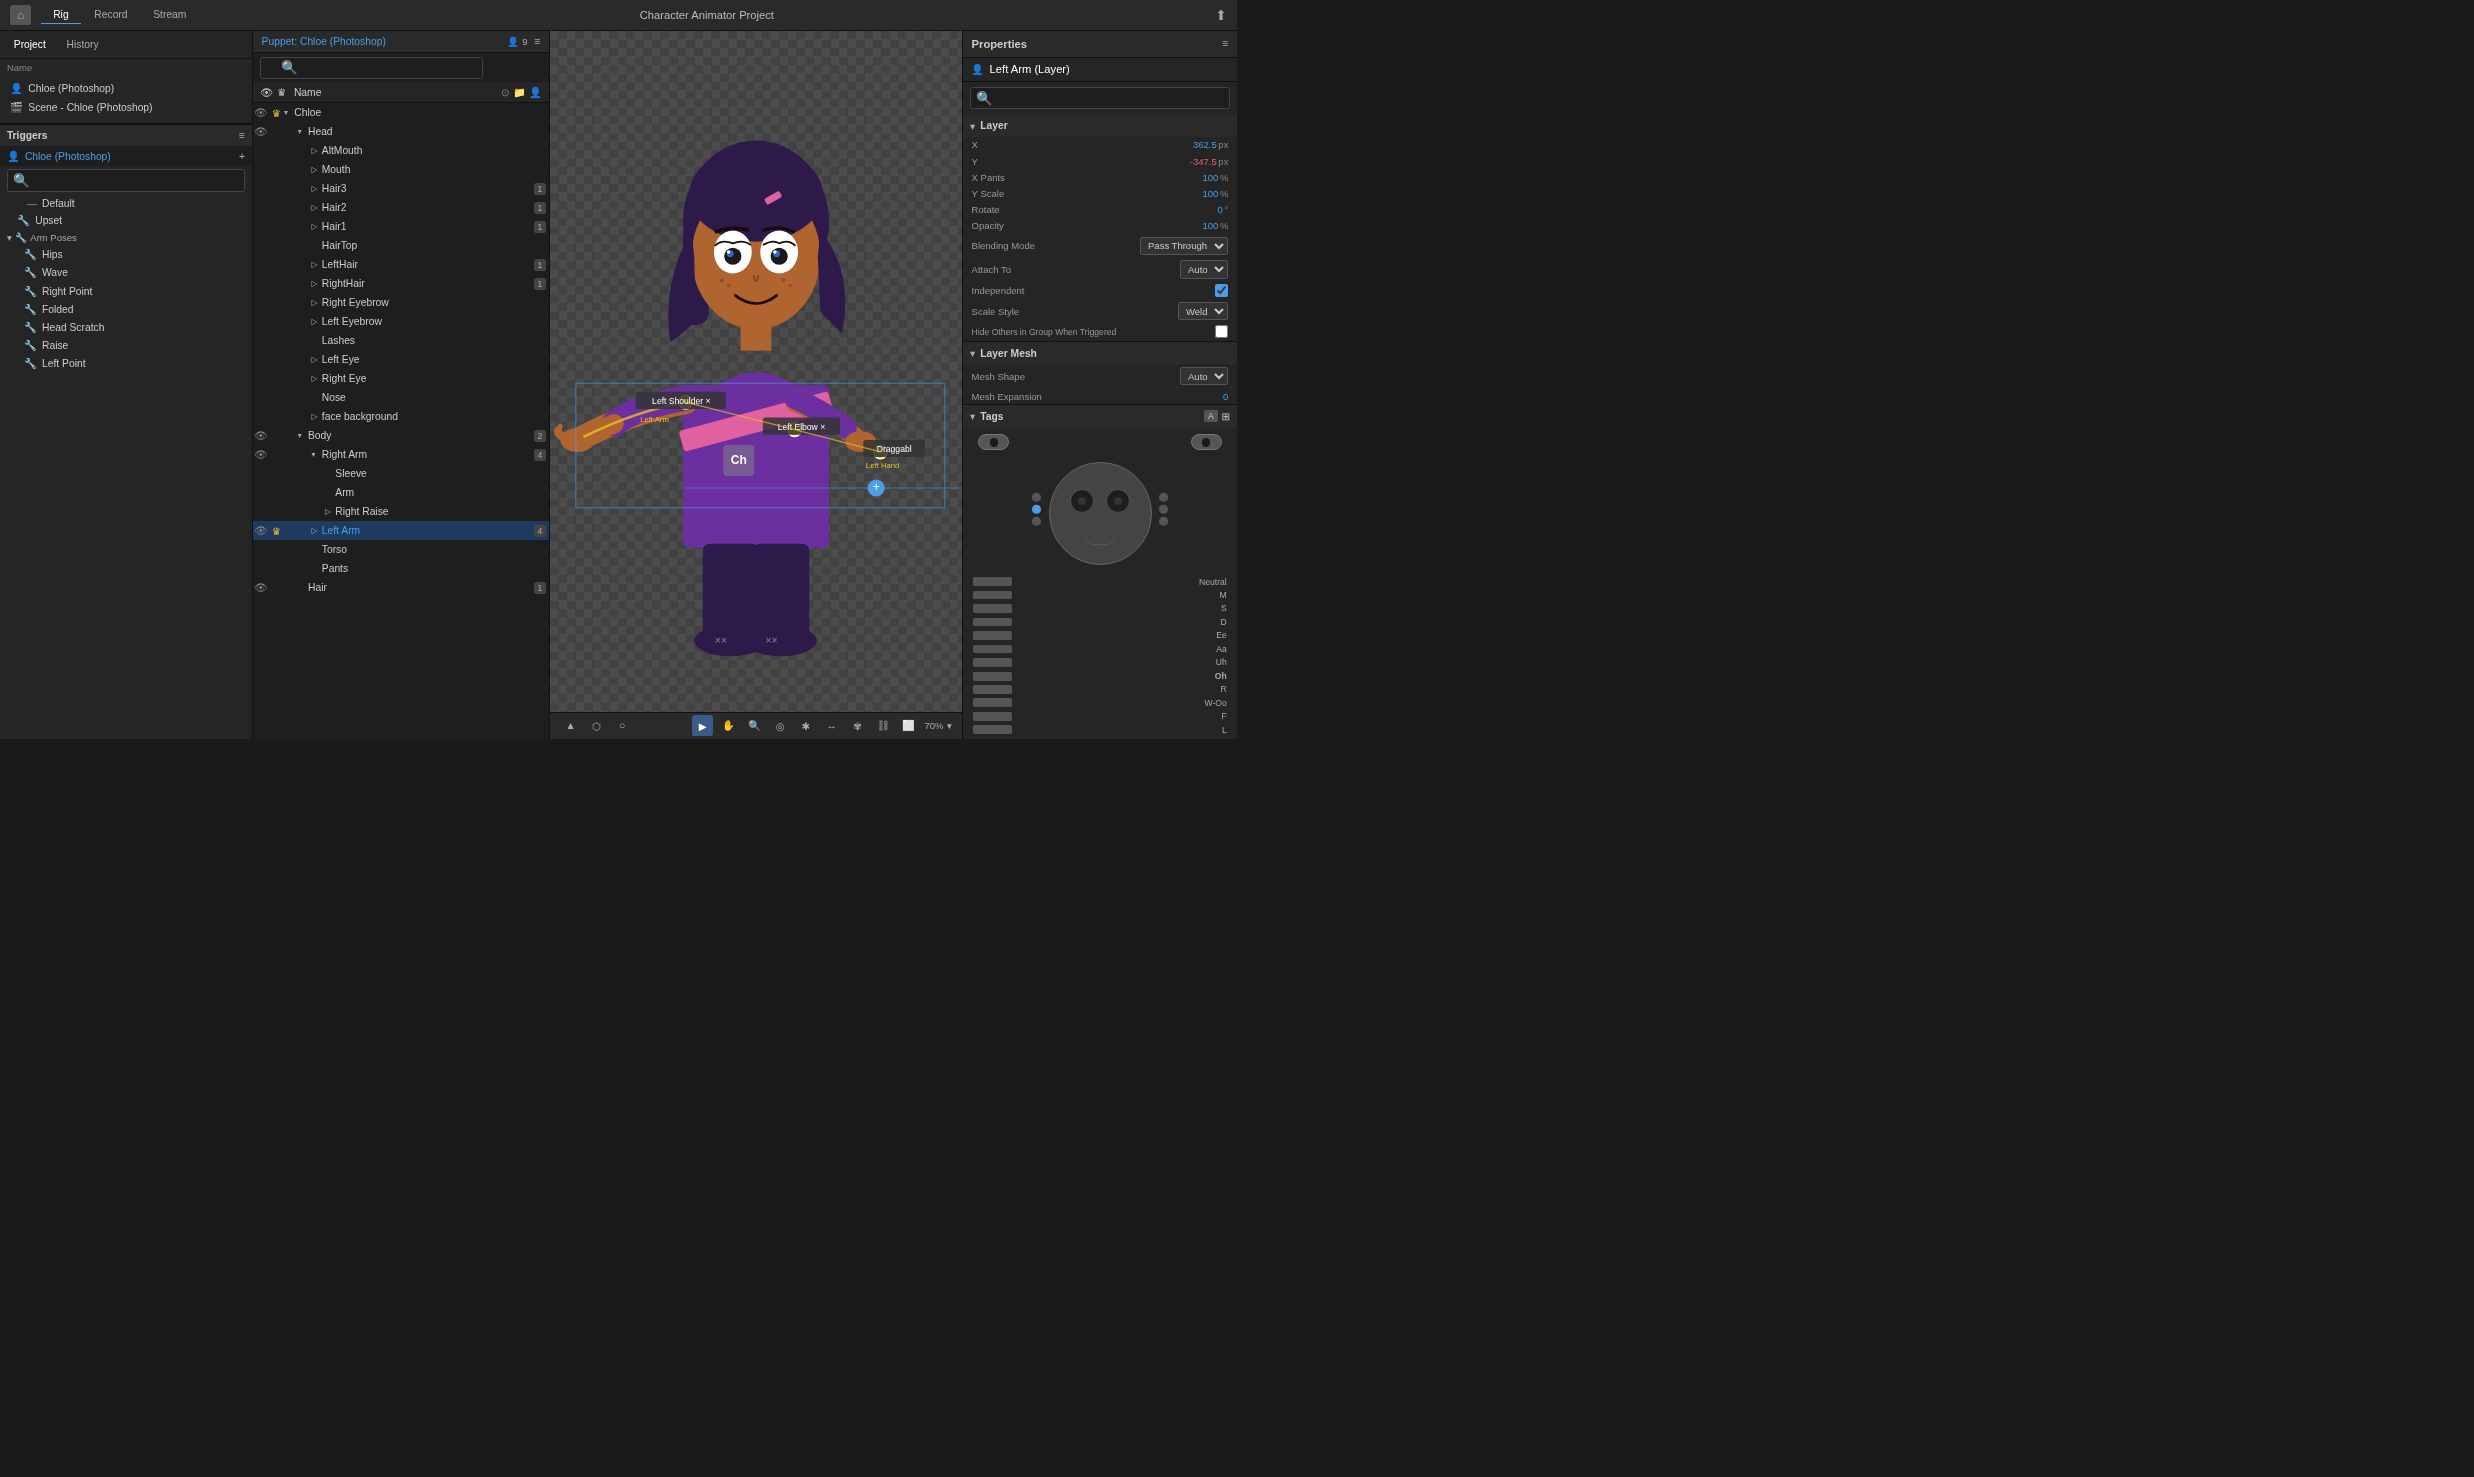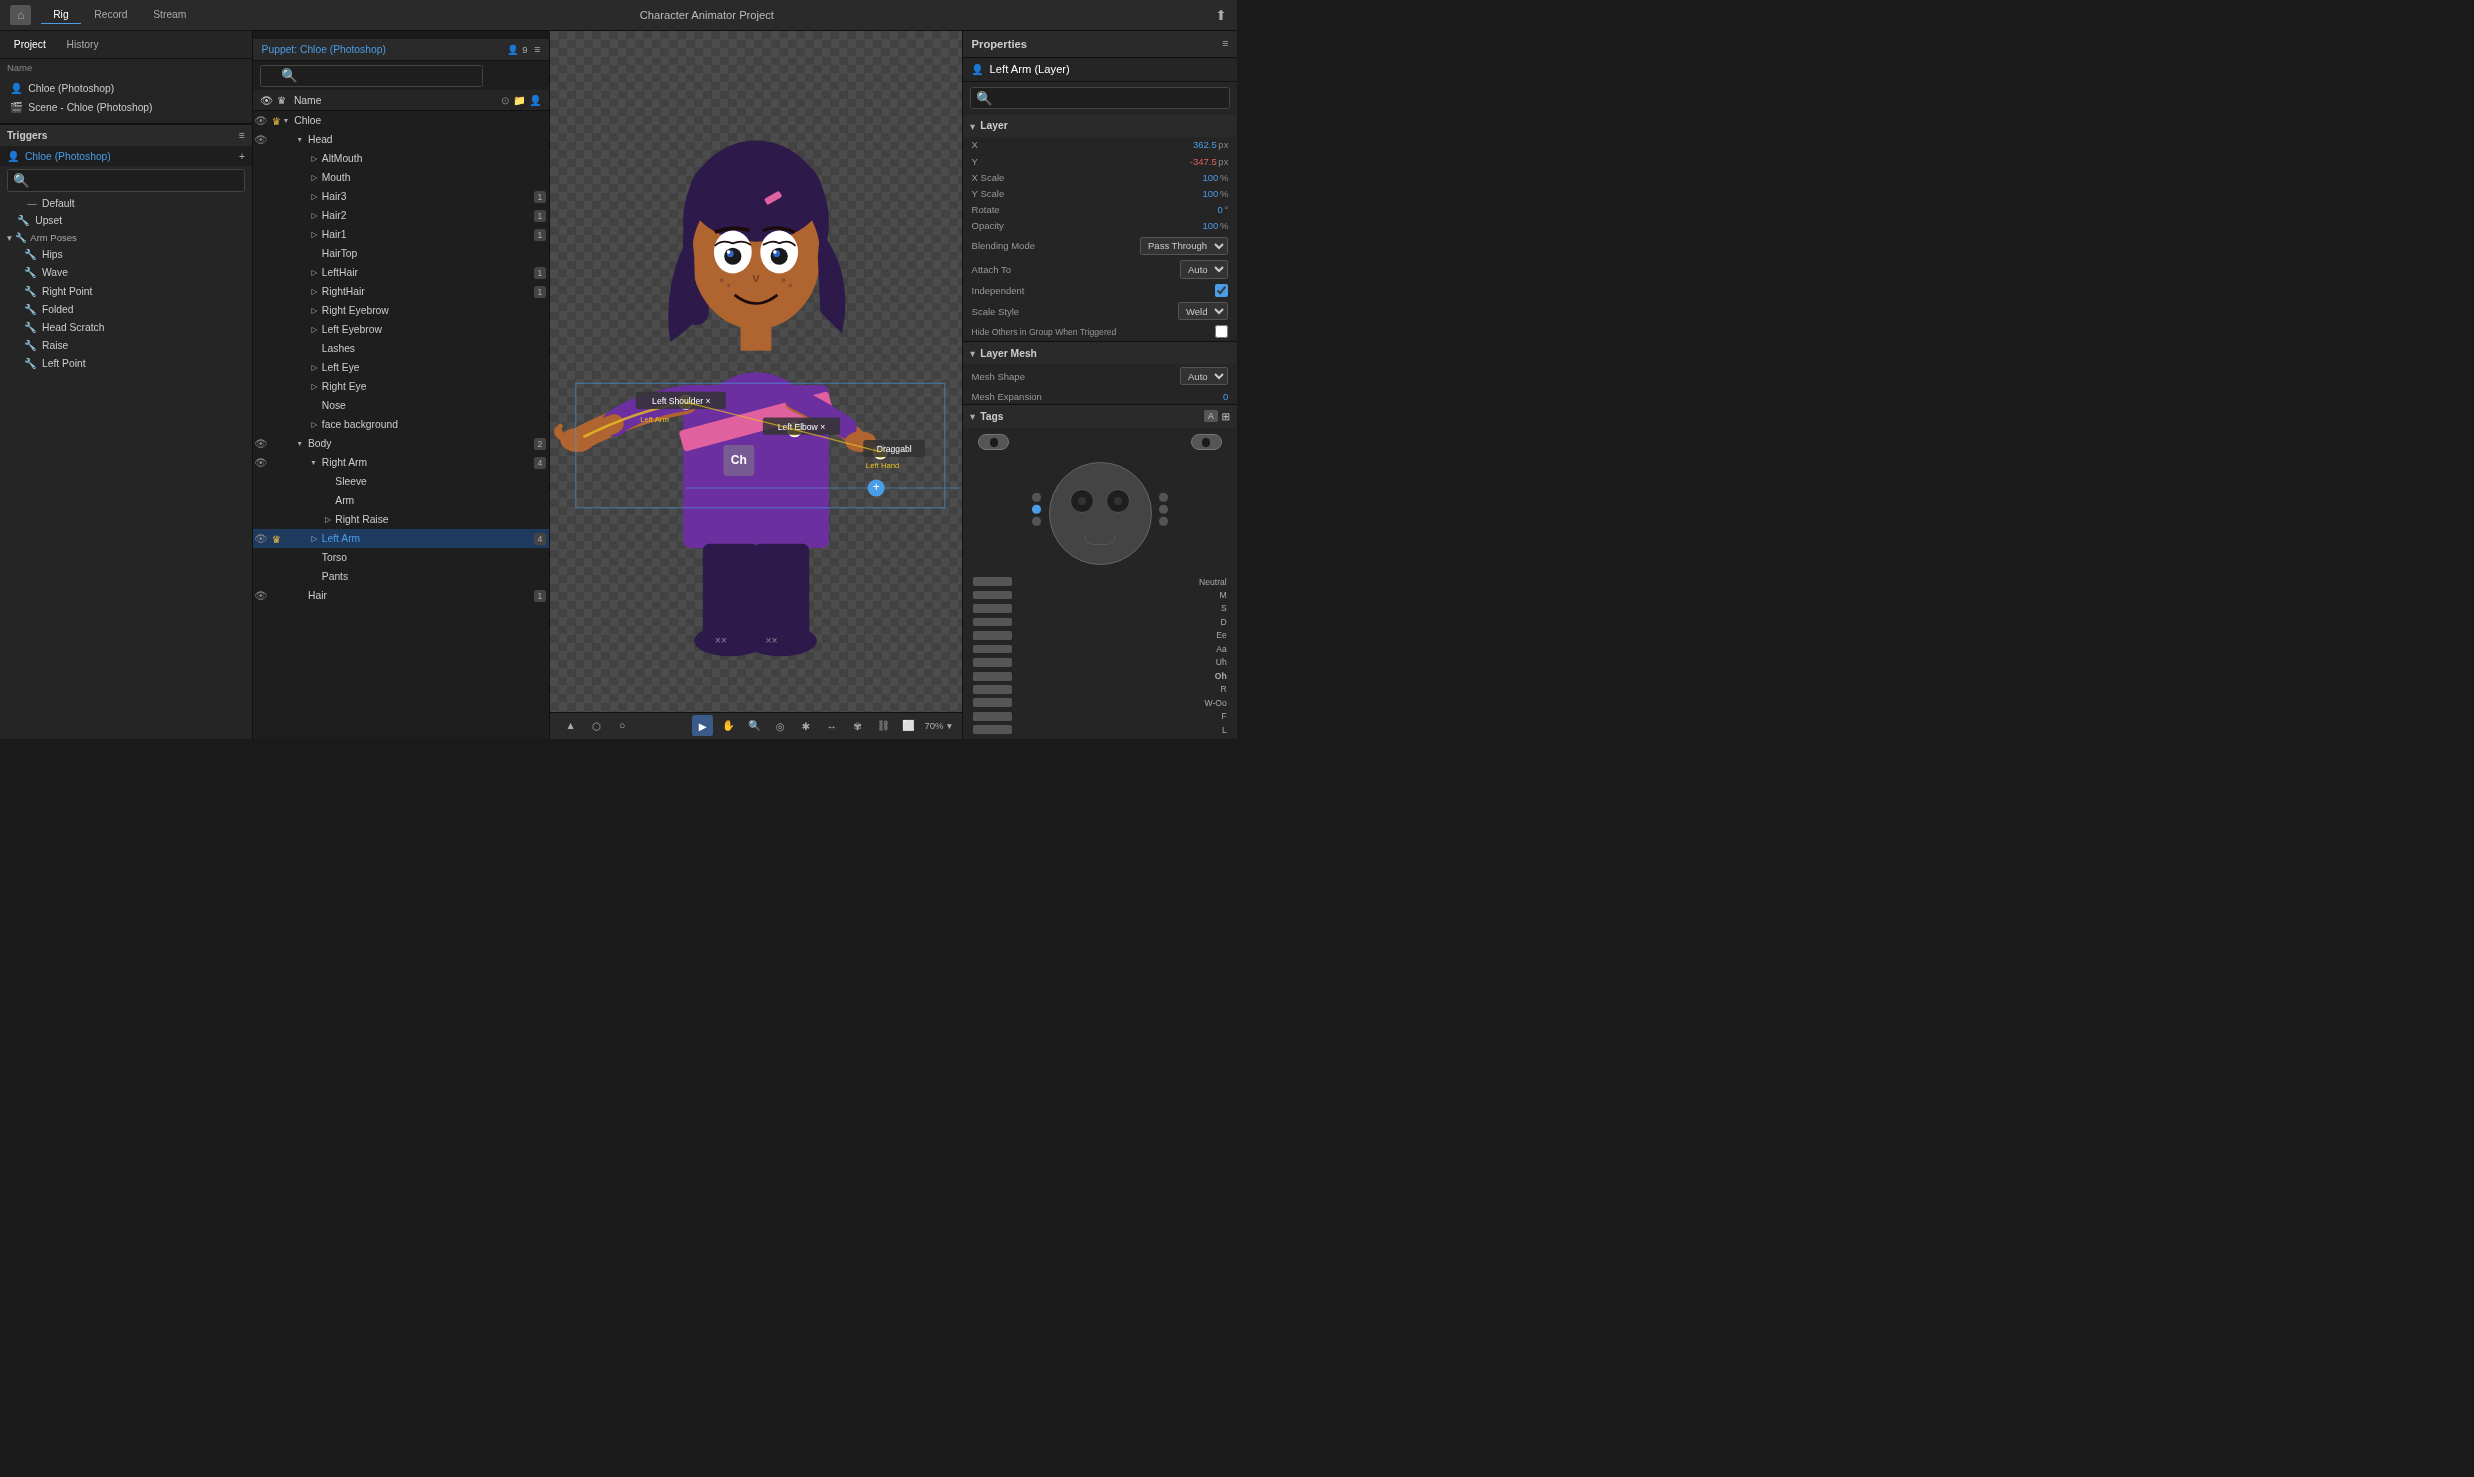--- a/index.html
+++ b/index.html
@@ -189,21 +189,21 @@
           </div>
           <div class="trigger-item">
             <span style="color:#888;font-size:10.3px;">🔧</span>
             <span style="color:#ccc;font-size:10.3px;">Left Point</span>
           </div>
         </div>
       </div>
     </div>
   </div>
 
-  <div id="puppet-panel" style="width:245px;margin-top:8px;">
+  <div id="puppet-panel" style="width:245px;">
     <div id="puppet-header">
       <span class="puppet-title">Puppet: Chloe (Photoshop)</span>
       <div style="display:flex;gap:6.9px;align-items:center;">
         <span style="color:#aaa;font-size:9.5px;">👤 <span>9</span></span>
         <span style="color:#aaa;cursor:pointer;">≡</span>
       </div>
     </div>
     <div id="puppet-search">
       <input type="text" placeholder="🔍" style="background: rgb(30, 30, 30); border: 0.9px solid rgb(68, 68, 68); border-radius: 2.6px; padding: 2.6px 20.6px; color: rgb(204, 204, 204); width: 223px;">
     </div>
@@ -578,21 +578,21 @@
         <span class="props-label">X</span>
         <span class="props-value">362.5</span>
         <span class="props-unit">px</span>
       </div>
       <div class="props-row">
         <span class="props-label">Y</span>
         <span class="props-value" style="color:#e06060;">-347.5</span>
         <span class="props-unit">px</span>
       </div>
       <div class="props-row">
-        <span class="props-label">X Scale</span>
+        <span class="props-label">X Pants</span>
         <span class="props-value">100</span>
         <span class="props-unit">%</span>
       </div>
       <div class="props-row">
         <span class="props-label">Y Scale</span>
         <span class="props-value">100</span>
         <span class="props-unit">%</span>
       </div>
       <div class="props-row">
         <span class="props-label">Rotate</span>

